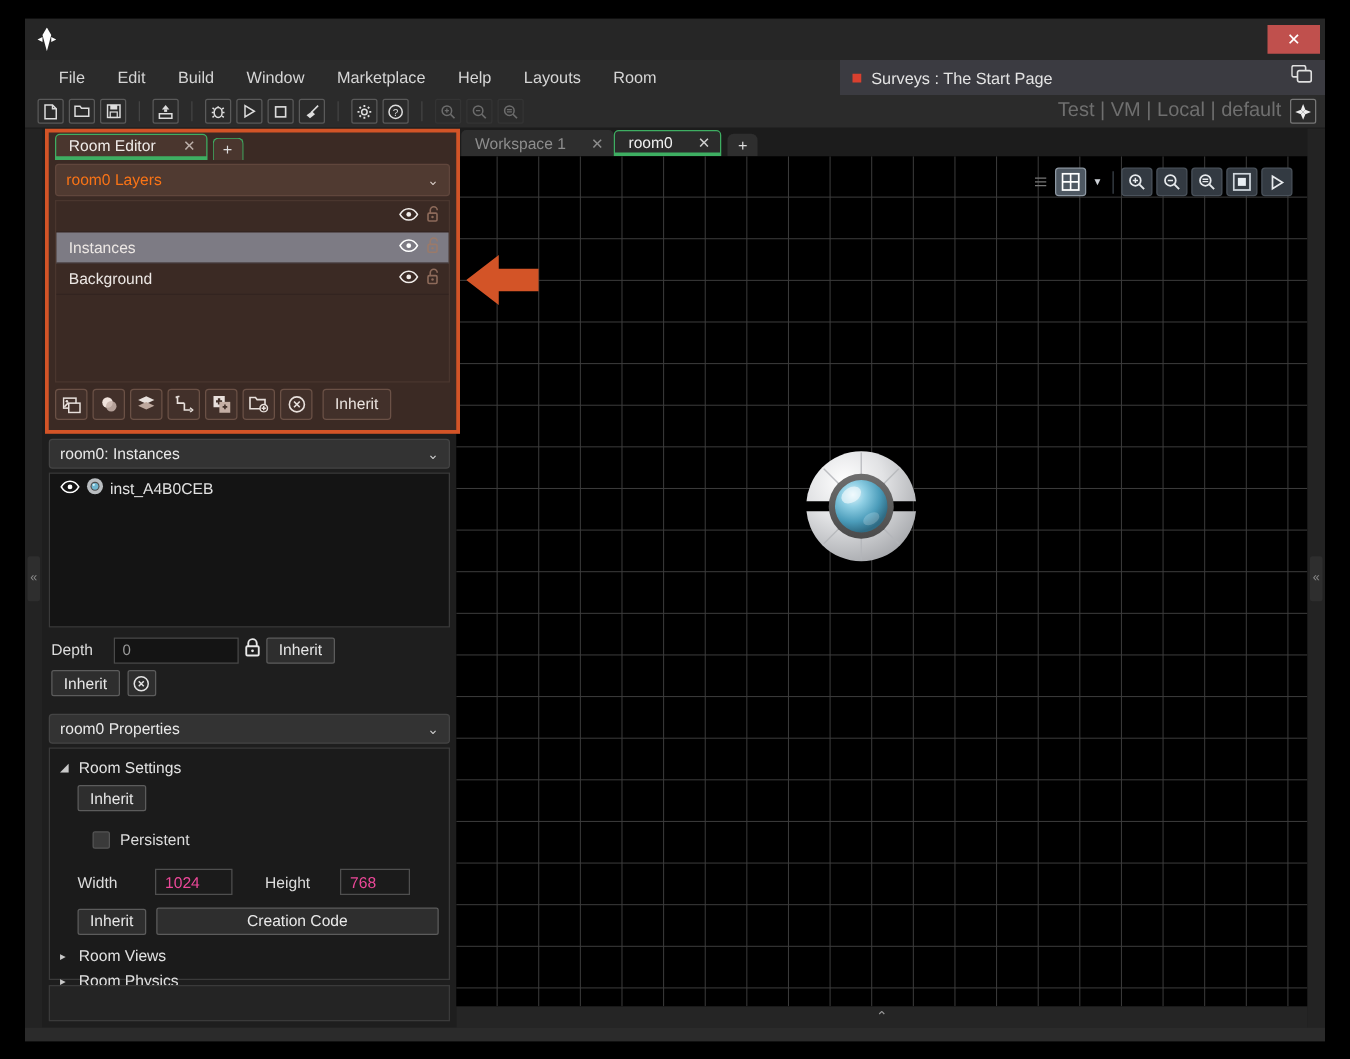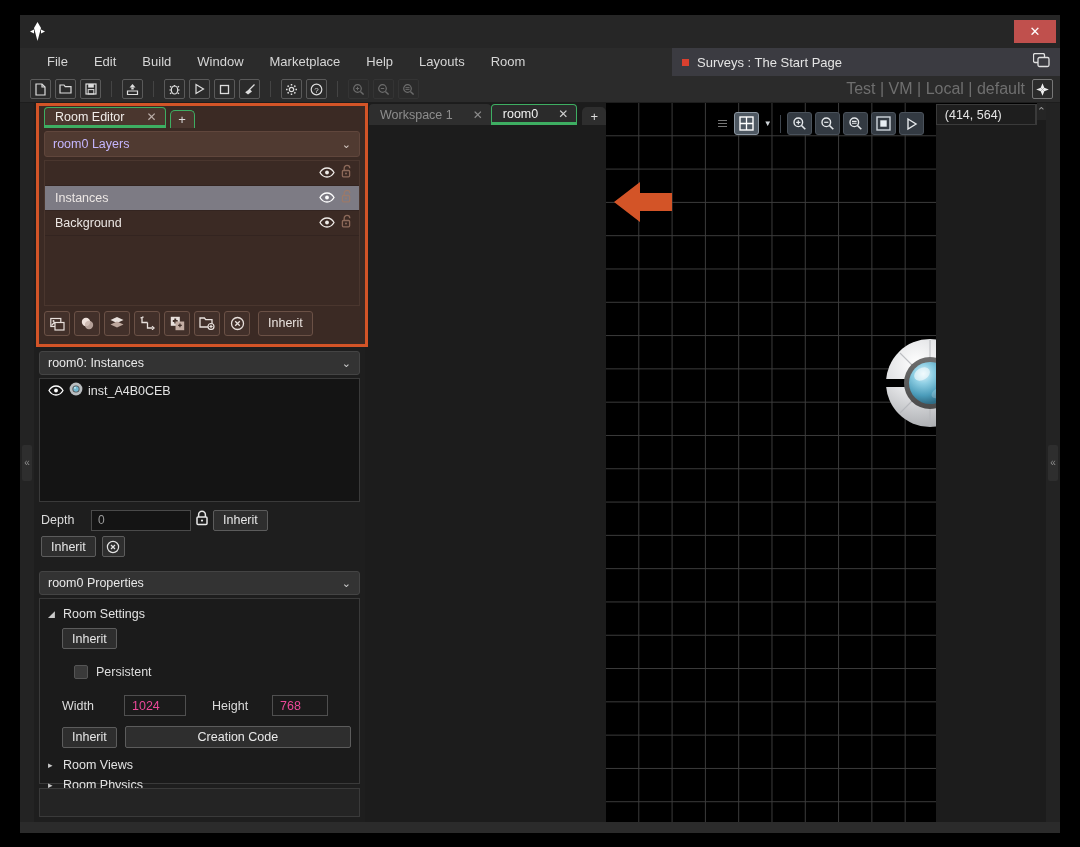--- a/index.html
+++ b/index.html
@@ -118,21 +118,21 @@
     display: flex; align-items: center; justify-content: center;
     color: #ddd; font-size: 13px; cursor: pointer;
   }
   .panel-header {
     height: 26px; margin: 3px 5px 0 5px;
     background: #503a31; border: 1px solid #60463c;
     border-radius: 3px;
     display: flex; align-items: center; padding: 0 8px;
     cursor: pointer; flex: 0 0 auto;
   }
-  .panel-header .ph-label { color: #c4b5fd; font-size: 12.5px; flex: 1; }
+  .panel-header .ph-label { color: #f97316; font-size: 12.5px; flex: 1; }
   .panel-header .ph-chev { color: #d8cdc7; font-size: 11px; }
   .layers-list {
     margin: 3px 5px 0 5px; flex: 1;
     background: #3b2a24; border: 1px solid #4a362e;
     display: flex; flex-direction: column; overflow: hidden;
   }
   .layer-row {
     height: 25px; display: flex; align-items: center;
     padding: 0 6px 0 10px; cursor: pointer;
     border-bottom: 1px solid #332420;
@@ -222,21 +222,21 @@
   .wide-btn {
     flex: 1; height: 22px; border: 1px solid #5c5c5c; border-radius: 2px;
     background: #2e2e2e; color: #e9e9e9; font-size: 12.5px;
     display: flex; align-items: center; justify-content: center; cursor: pointer;
   }
   .bottom-empty {
     margin: 4px 5px 5px 5px; height: 32px;
     background: #242424; border: 1px solid #3a3a3a;
   }
   
-  .rightarea { flex: 1; display: flex; flex-direction: row; min-width: 0; background: #1c1c1c; }
+  .rightarea { flex: 1; display: flex; flex-direction: column; min-width: 0; background: #1c1c1c; }
   .ws-tabrow {
     height: 22px; background: #1c1c1c; display: flex; align-items: flex-end;
     padding-left: 4px; flex: 0 0 auto;
   }
   .ws-tab {
     height: 21px; display: flex; align-items: center; gap: 20px;
     padding: 0 8px 0 11px; border-radius: 4px 4px 0 0; cursor: pointer;
     background: #2e2e2e;
   }
   .ws-tab .ws-label { font-size: 12.5px; color: #8d8d8d; }
@@ -773,24 +773,20 @@
 
             <circle cx="52" cy="52" r="26" fill="url(#ring)"></circle>
 
             <circle cx="52" cy="52" r="21" fill="url(#orb)"></circle>
             <ellipse cx="44" cy="43" rx="8.5" ry="6" fill="#ffffff" opacity="0.55" transform="rotate(-32 44 43)"></ellipse>
             <ellipse cx="60" cy="62" rx="7" ry="4.5" fill="#ffffff" opacity="0.2" transform="rotate(-30 60 62)"></ellipse>
           </svg>
         </div>
       </div>
 
-      <div class="status-row">
-        <div class="status-coord">(414, 564)</div>
-        <div class="status-fill"></div>
-      </div>
       <div class="collapse-bar">⌃</div>
     </div>
 
     <div class="collapse-rail">
       <div class="grip">«</div>
     </div>
   </div>
 
   <div class="app-footer"></div>
 </div>

